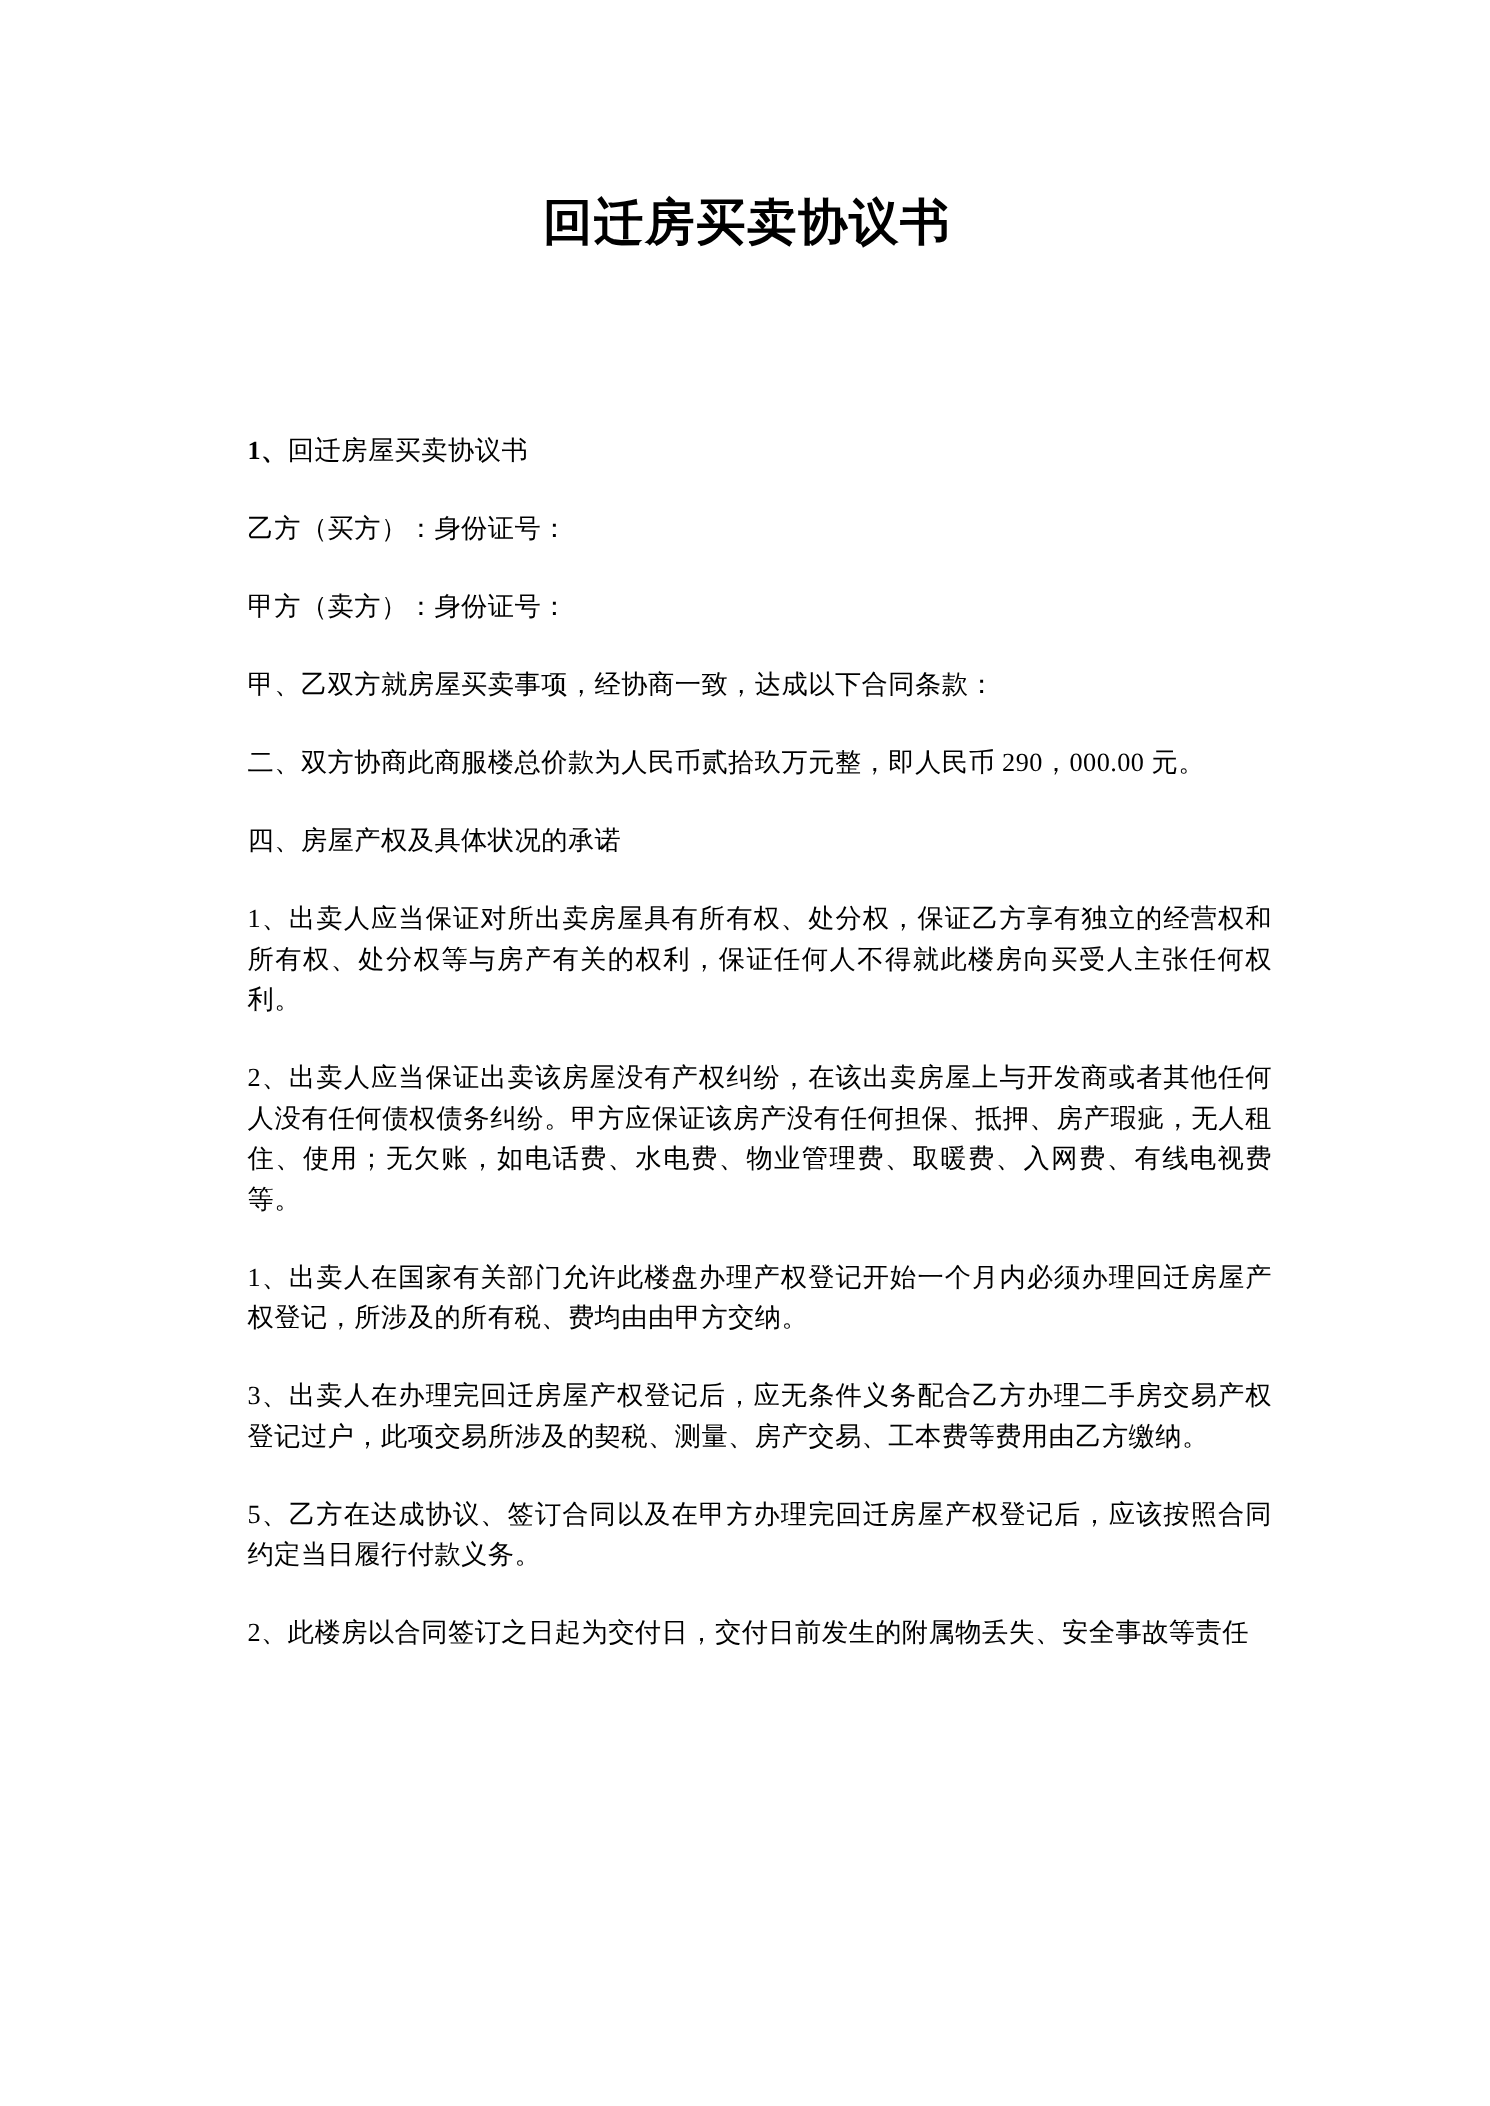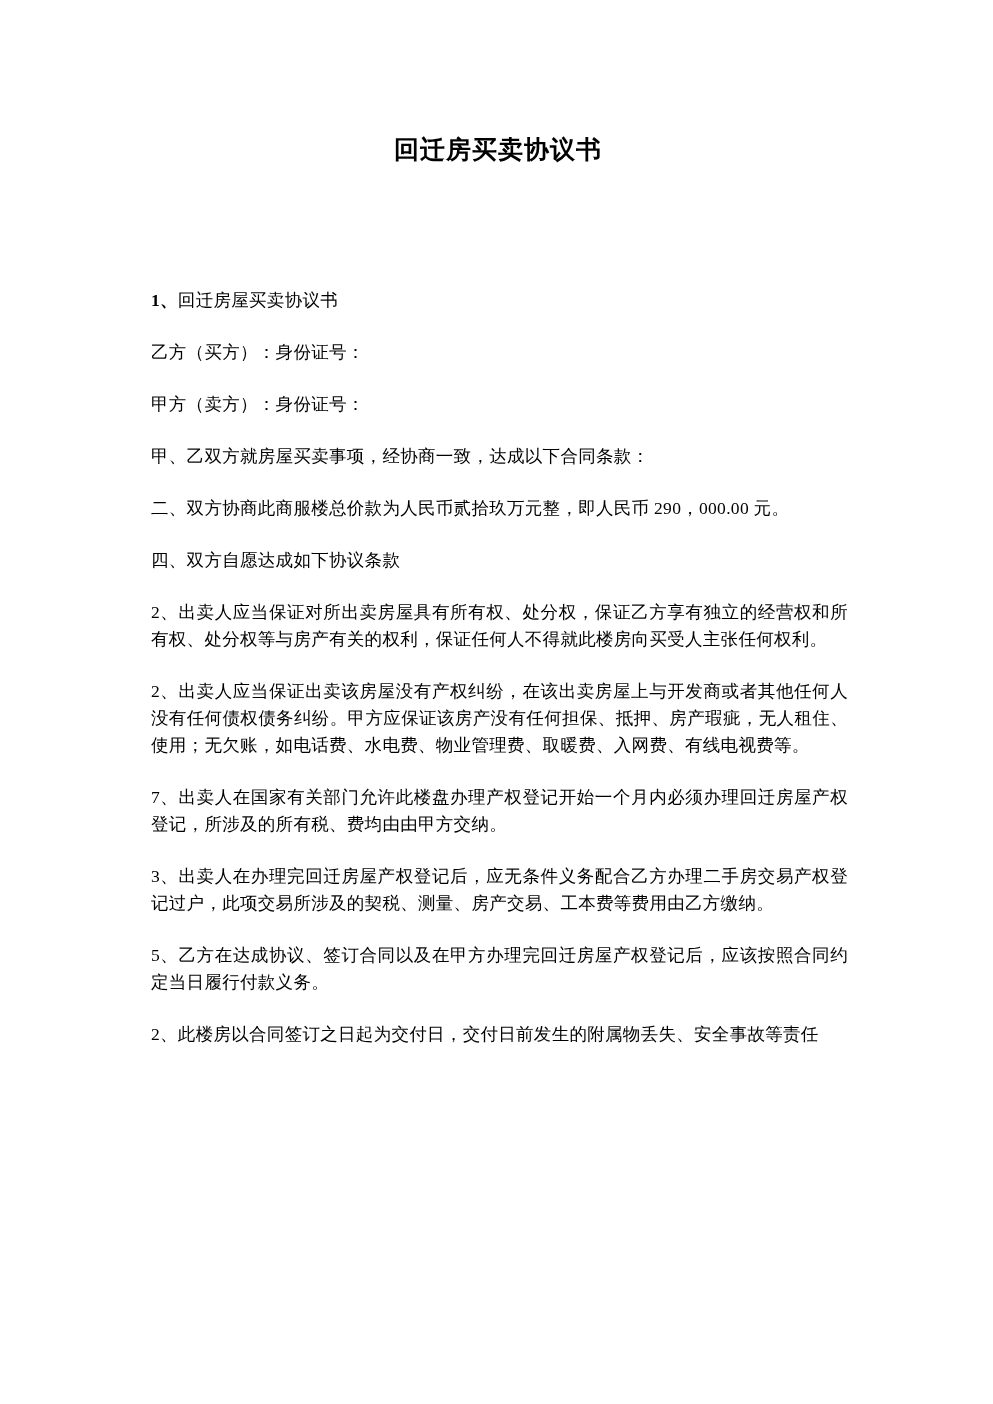--- a/index.html
+++ b/index.html
@@ -17,28 +17,28 @@
     overflow: hidden;
   }
   .content {
     position: absolute;
     left: 148px;
     top: 133px;
     width: 700px;
   }
   .doc-title {
     margin: 0 0 121px 0;
-    font-size: 25px;
+    font-size: 33px;
     font-weight: bold;
     line-height: 33px;
     text-align: center;
     letter-spacing: 1px;
   }
   .para {
-    margin: 0 0 25px 3px;
+    margin: 0 0 25px 17px;
     font-size: 17.5px;
     line-height: 27px;
     text-align: justify;
     letter-spacing: 0.3px;
     word-break: break-all;
   }
   .bold-prefix {
     font-weight: bold;
   }
 </style>
@@ -57,27 +57,27 @@
       <p class="para">乙方（买方）：身份证号：</p>
 
       <p class="para">甲方（卖方）：身份证号：</p>
 
       <p class="para">甲、乙双方就房屋买卖事项，经协商一致，达成以下合同条款：</p>
 
 
       <p class="para">二、双方协商此商服楼总价款为人民币贰拾玖万元整，即人民币  290，000.00 元。</p>
 
 
-      <p class="para">四、双方自愿达成如下协议条款</p>
+      <p class="para">四、房屋产权及具体状况的承诺</p>
 
-      <p class="para">2、出卖人应当保证对所出卖房屋具有所有权、处分权，保证乙方享有独立的经营权和所有权、处分权等与房产有关的权利，保证任何人不得就此楼房向买受人主张任何权利。</p>
+      <p class="para">1、出卖人应当保证对所出卖房屋具有所有权、处分权，保证乙方享有独立的经营权和所有权、处分权等与房产有关的权利，保证任何人不得就此楼房向买受人主张任何权利。</p>
 
       <p class="para">2、出卖人应当保证出卖该房屋没有产权纠纷，在该出卖房屋上与开发商或者其他任何人没有任何债权债务纠纷。甲方应保证该房产没有任何担保、抵押、房产瑕疵，无人租住、使用；无欠账，如电话费、水电费、物业管理费、取暖费、入网费、有线电视费等。</p>
 
-      <p class="para">7、出卖人在国家有关部门允许此楼盘办理产权登记开始一个月内必须办理回迁房屋产权登记，所涉及的所有税、费均由由甲方交纳。</p>
+      <p class="para">1、出卖人在国家有关部门允许此楼盘办理产权登记开始一个月内必须办理回迁房屋产权登记，所涉及的所有税、费均由由甲方交纳。</p>
 
       <p class="para">3、出卖人在办理完回迁房屋产权登记后，应无条件义务配合乙方办理二手房交易产权登记过户，此项交易所涉及的契税、测量、房产交易、工本费等费用由乙方缴纳。</p>
 
       <p class="para">5、乙方在达成协议、签订合同以及在甲方办理完回迁房屋产权登记后，应该按照合同约定当日履行付款义务。</p>
 
       <p class="para">2、此楼房以合同签订之日起为交付日，交付日前发生的附属物丢失、安全事故等责任</p>
 
     </div>
   </div>
 </div>

